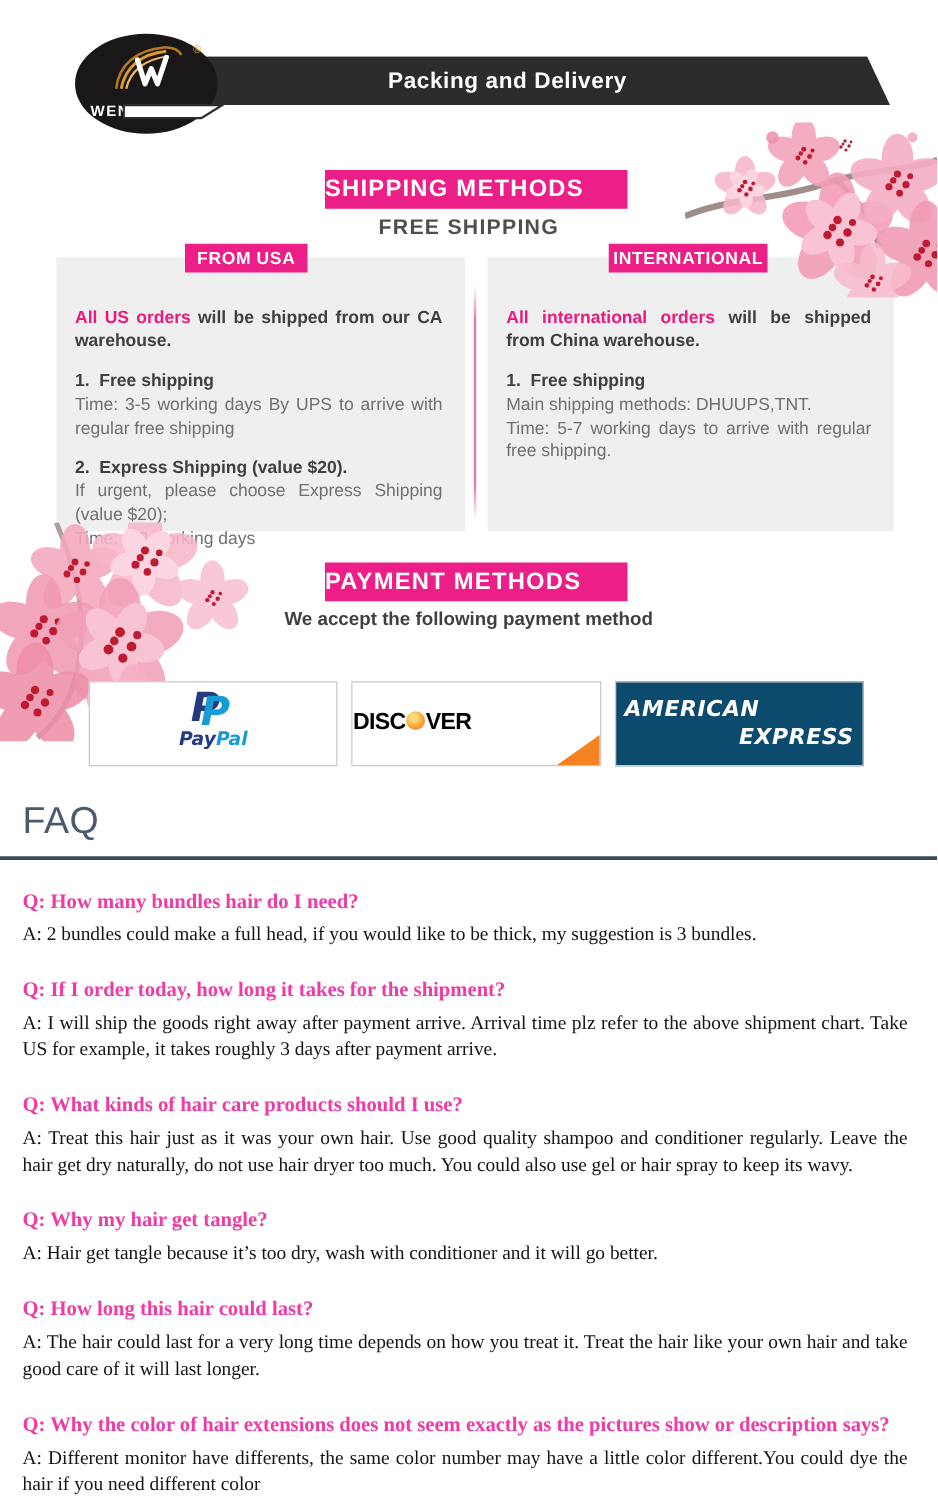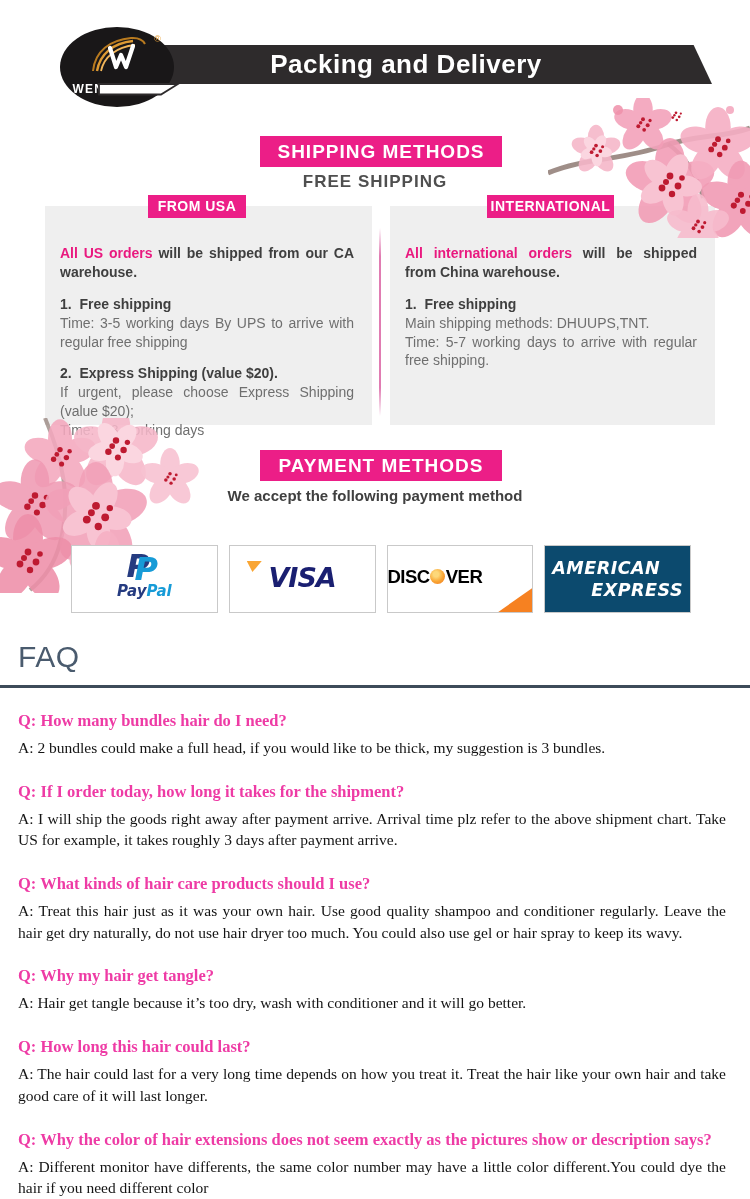--- a/index.html
+++ b/index.html
@@ -4,34 +4,34 @@
 <style>
   html,body{margin:0;padding:0;background:#fff;}
   .page{position:relative;width:750px;height:1199px;background:#fff;overflow:hidden;
         font-family:"Liberation Sans",sans-serif;}
 
   
   .banner-bar{position:absolute;left:100px;top:45px;width:612px;height:39px;
     background:#2e2b2c;z-index:2;
     clip-path:polygon(0 0,97% 0,100% 100%,0 100%);}
   .banner-title{display:block;text-align:center;line-height:39px;color:#fff;
-    font-size:26px;font-weight:bold;letter-spacing:.5px;}
+    font-size:18px;font-weight:bold;letter-spacing:.5px;}
   .logo{position:absolute;left:60px;top:27px;width:114px;height:80px;border-radius:50%;
     background:#191718;z-index:3;text-align:center;}
   .logo-reg{position:absolute;right:13px;top:7px;color:#e9a23b;font-size:9px;}
   .logo-mark{margin-top:7px;}
   .logo-text{position:absolute;left:0;right:0;bottom:11px;font-size:12px;font-weight:bold;
     letter-spacing:1.2px;white-space:nowrap;}
   .logo-wendy{color:#fff;}
   .logo-hair{color:#f0a13c;}
   .ribbon{position:absolute;left:98px;top:83px;z-index:4;}
 
   
   .pink-banner{position:absolute;width:242px;height:31px;background:#ec1e87;color:#fff;
-    font-weight:bold;text-align:center;line-height:31px;font-size:19px;letter-spacing:1px;z-index:2;}
+    font-weight:bold;text-align:left;line-height:31px;font-size:19px;letter-spacing:1px;z-index:2;}
   .shipping-title{left:260px;top:136px;}
   .payment-title{left:260px;top:450px;}
   .free-shipping{position:absolute;left:0;top:172px;width:750px;text-align:center;
     color:#4f4f4f;font-weight:bold;font-size:17px;letter-spacing:1px;}
   .payment-sub{position:absolute;left:0;top:487px;width:750px;text-align:center;
     color:#404040;font-weight:bold;font-size:15px;}
 
   
   .col-label{position:absolute;top:195px;height:23px;background:#ec1e87;color:#fff;
     font-weight:bold;text-align:center;line-height:23px;font-size:14px;letter-spacing:.5px;z-index:2;}
@@ -139,24 +139,20 @@
 
   <div class="cards">
     <div class="card">
       <div class="pp-mark">
         <span class="pp-p pp-p-dark">P</span>
         <span class="pp-p pp-p-light">P</span>
       </div>
       <div class="pp-text"><span class="pay">Pay</span><span class="pal">Pal</span></div>
     </div>
     <div class="card">
-      <div class="visa-flag"></div>
-      <div class="visa-text">VISA</div>
-    </div>
-    <div class="card">
       <div class="disc-text"><span>DISC</span><span class="disc-o"></span><span>VER</span></div>
       <div class="disc-corner"></div>
     </div>
     <div class="card amex">
       <div class="amex-l1">AMERICAN</div>
       <div class="amex-l2">EXPRESS</div>
     </div>
   </div>
 
   <div class="faq">

